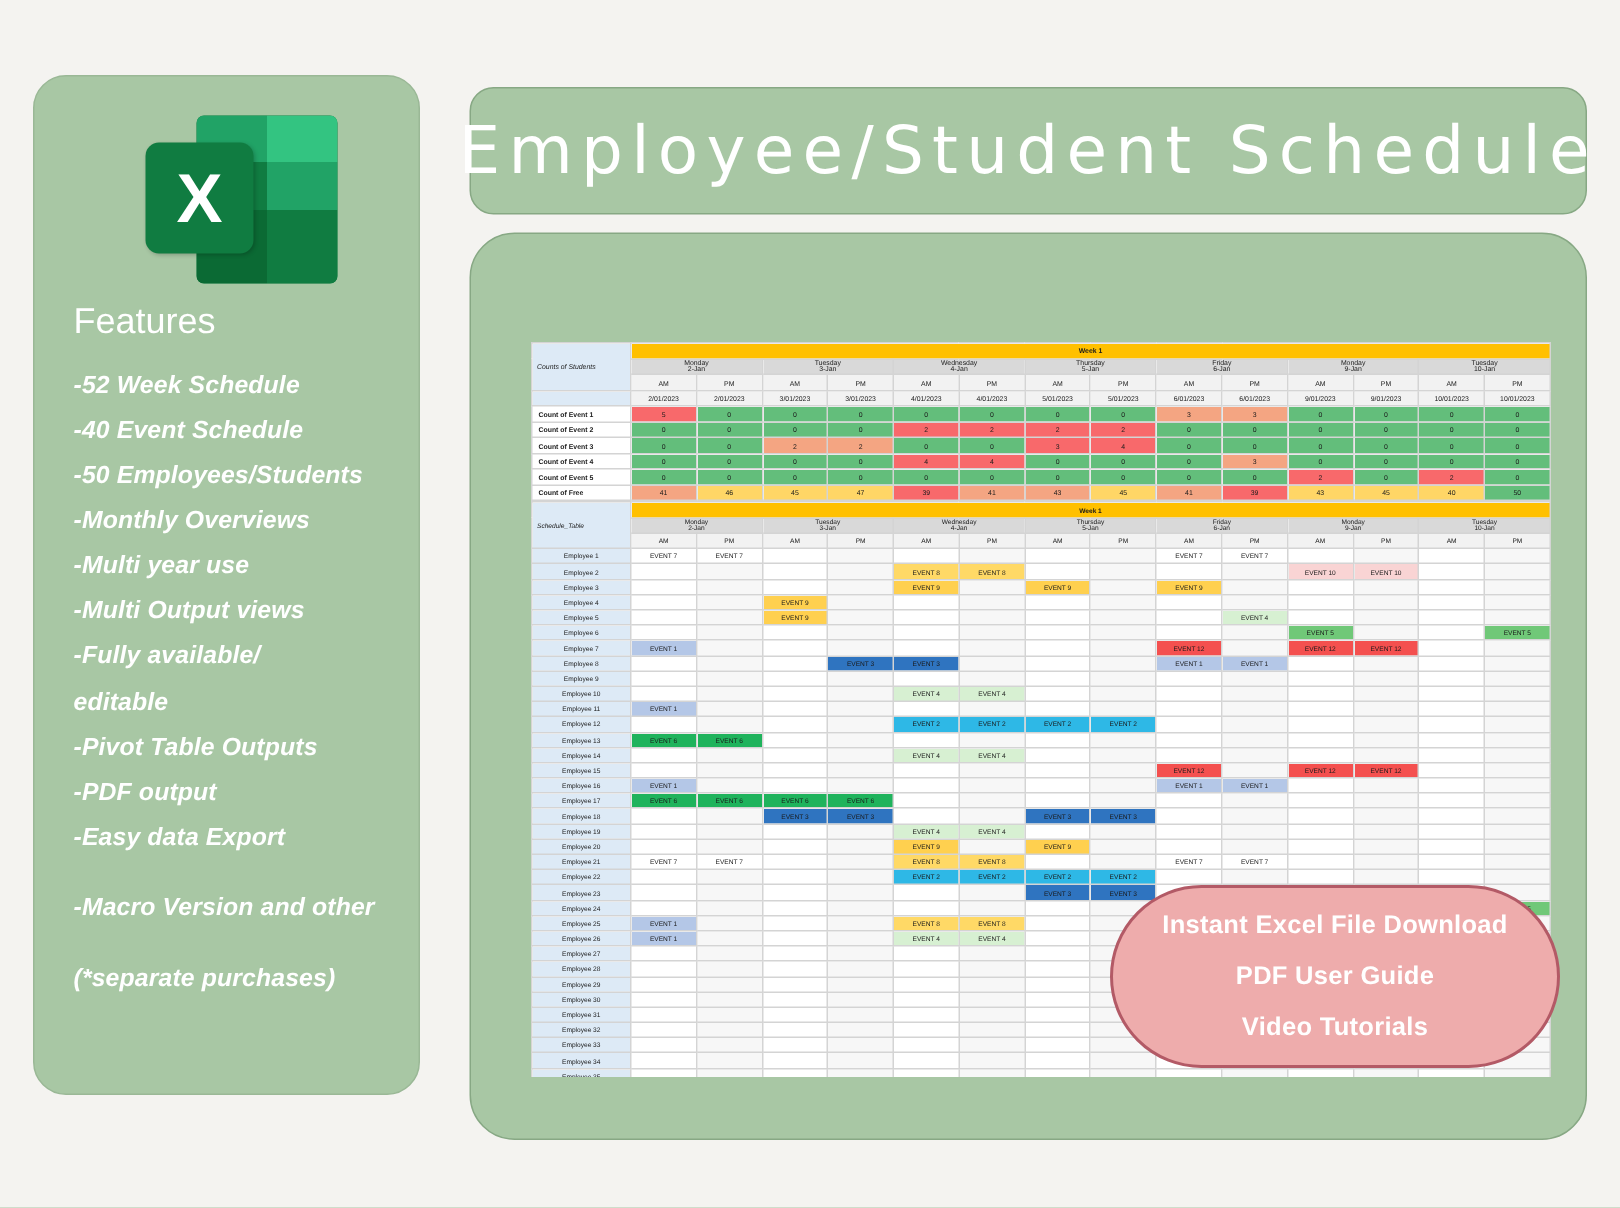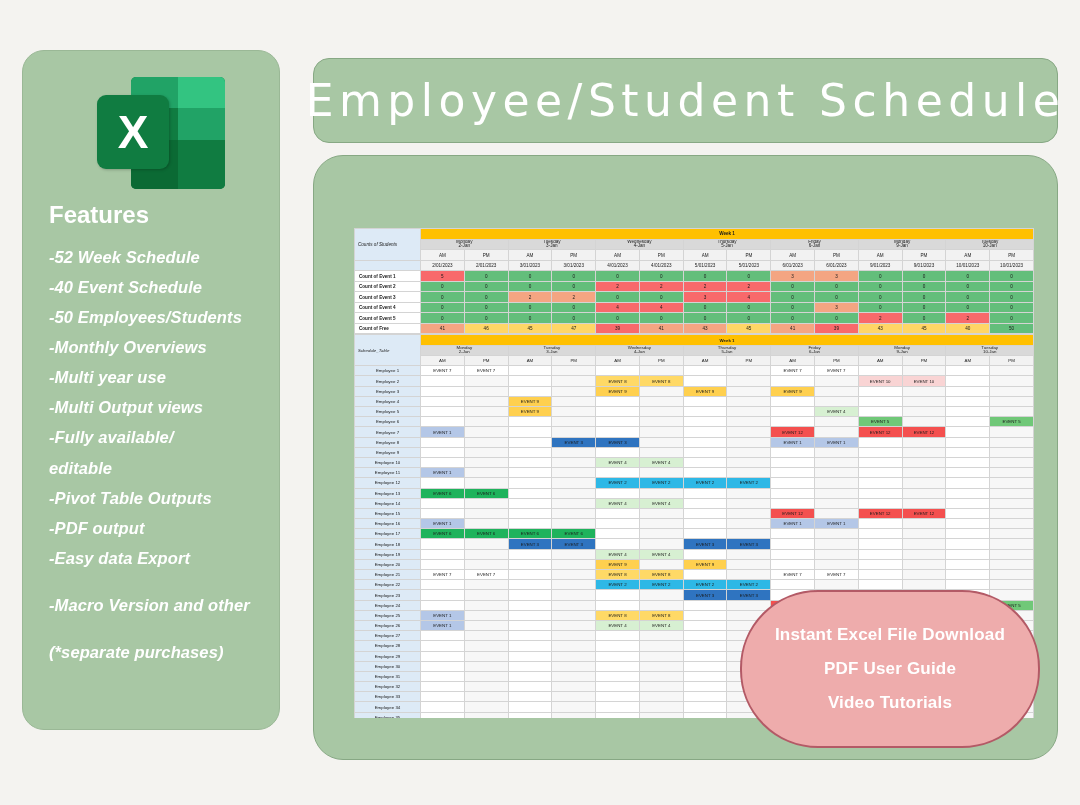--- a/index.html
+++ b/index.html
@@ -30,21 +30,21 @@
   .xl-q4{left:50%;top:28%;width:50%;height:28%;background:#21a366;}
   .xl-q5{left:0;top:56%;width:50%;height:44%;background:#0b6a34;}
   .xl-q6{left:50%;top:56%;width:50%;height:44%;background:#107c41;}
   .xl-badge{
     position:absolute;left:0;top:24px;width:72px;height:74px;background:#107c41;
     border-radius:9px;color:#fff;font-size:46px;font-weight:bold;
     display:flex;align-items:center;justify-content:center;line-height:1;
     box-shadow:1px 1px 3px rgba(0,0,0,.22);
   }
   #features-title{
-    color:#ffffff;font-size:24px;font-weight:bold;margin:4px 0 16px 4px;
+    color:#ffffff;font-size:24px;font-weight:normal;margin:4px 0 16px 4px;
   }
   .feature-item{
     color:#ffffff;font-size:16.5px;font-weight:bold;line-height:1.52;
     margin:0 0 5px 4px;letter-spacing:.1px;font-style:italic;
   }
   .feature-item.gap{margin-top:22px;}
   
   #title-banner{
     position:absolute;left:313px;top:58px;width:745px;height:85px;
     background:#a8c7a4;border:1.5px solid #87a884;border-radius:16px;
@@ -104,21 +104,21 @@
   .ev4{background:#d7f0d2;}
   .ev5{background:#70c878;}
   .ev6{background:#1fb35c;color:#fff;}
   .ev7{background:#ffffff;}
   .ev8{background:#ffd966;}
   .ev9{background:#ffd04f;}
   .ev10{background:#f9d4d4;}
   .ev12{background:#f4504f;color:#fff;}
   
   #cta-box{
-    position:absolute;left:740px;top:590px;width:300px;height:158px;
+    position:absolute;left:740px;top:590px;width:300px;height:122px;
     background:#eeacac;border:2.5px solid #b35a66;border-radius:78px;
     box-sizing:border-box;display:flex;flex-direction:column;
     align-items:center;justify-content:center;gap:14px;
   }
   .cta-line{color:#ffffff;font-size:17px;font-weight:bold;letter-spacing:.2px;}
 </style>
 </head>
 <body>
 
 <div id="left-panel">

